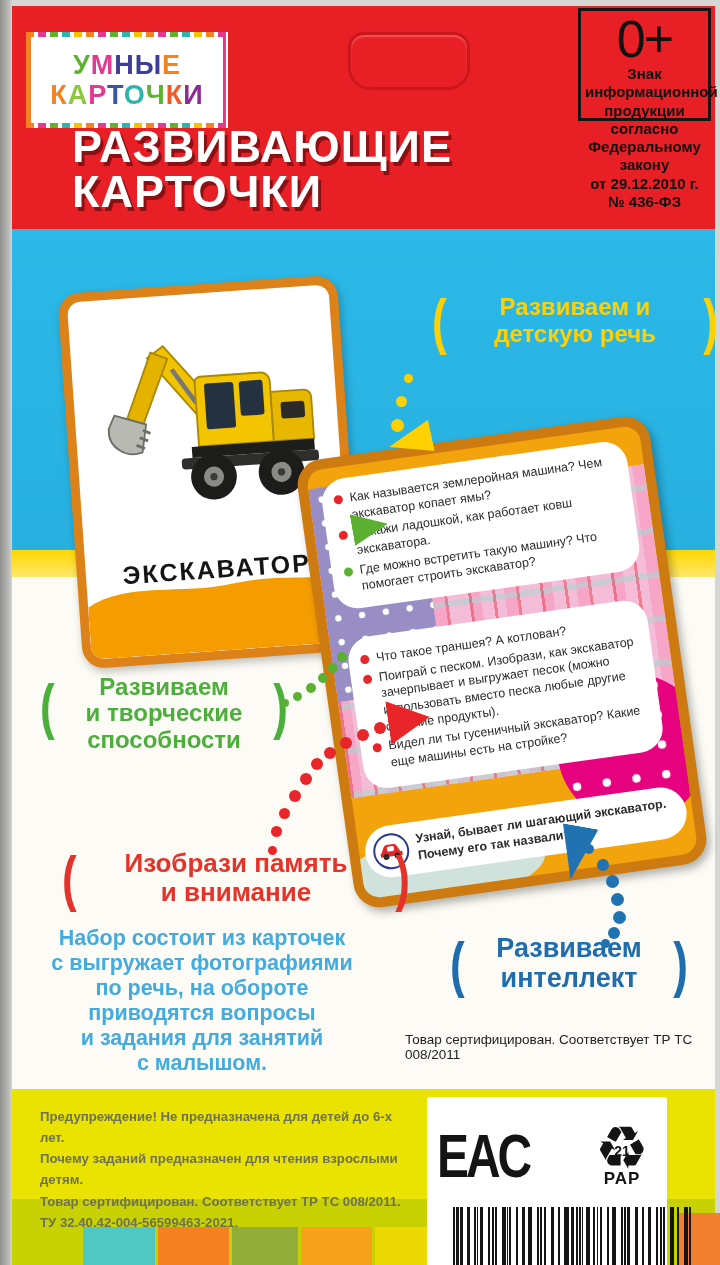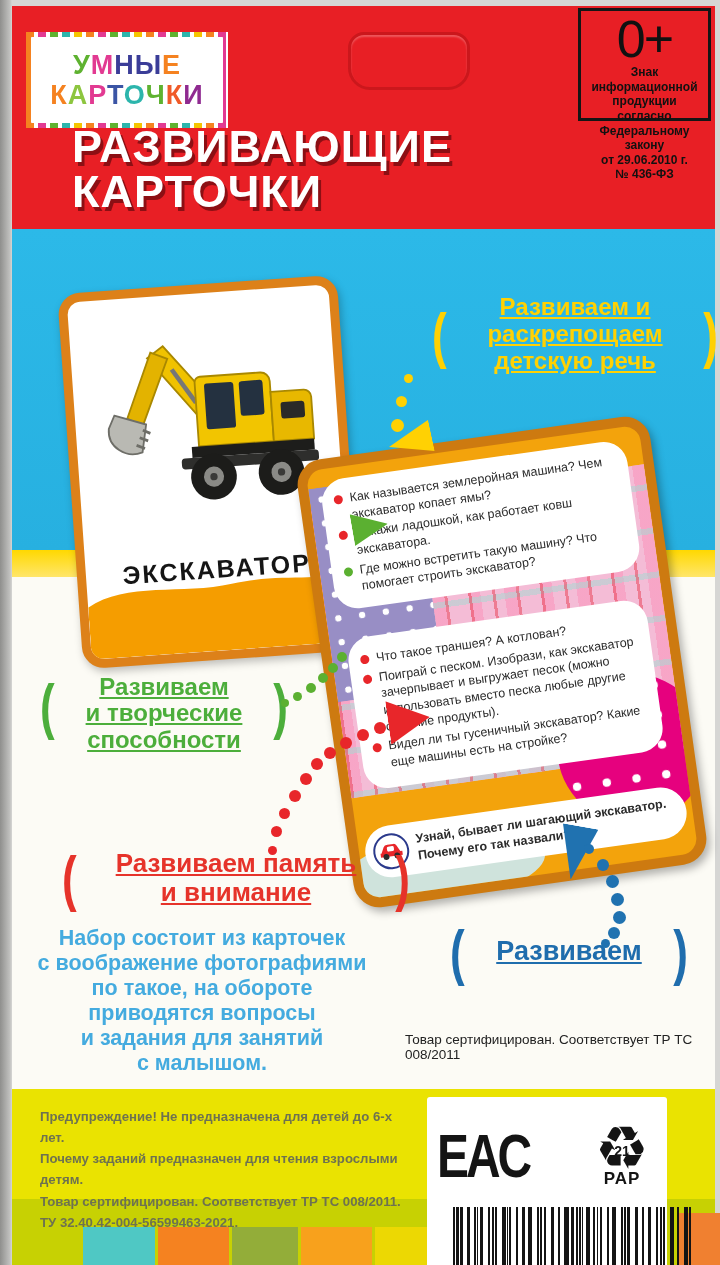--- a/index.html
+++ b/index.html
@@ -35,39 +35,39 @@
   .logo-l2 span:nth-child(7){color:#f05a28}.logo-l2 span:nth-child(8){color:#8f2a90}
 
   .hang-tab { position:absolute; left:336px; top:26px; width:122px; height:58px;
       border:3px solid rgba(150,10,12,.35); border-radius:16px 16px 22px 22px;
       box-shadow:0 2px 2px rgba(255,255,255,.25) inset; }
 
   
   .age-box { position:absolute; left:566px; top:2px; width:133px; height:113px;
       border:3px solid #151515; padding:2px 4px; text-align:center; color:#111; }
   .age-rating { font-size:52px; line-height:1.0; font-weight:500; letter-spacing:-2px; }
-  .age-lines  { font-size:12px; font-weight:bold; line-height:1.22; }
+  .age-lines  { font-size:15px; font-weight:bold; line-height:1.22; }
 
   
   .main-title { position:absolute; left:60px; right:30px; top:118px; text-align:left;
       color:#fff; font-weight:bold; font-size:45px; line-height:1.0; letter-spacing:1px;
       text-shadow:3px 4px 0 rgba(90,8,10,.65); }
 
   
   .exc-card { position:absolute; left:58px; top:278px; width:280px; height:376px;
       background:#fff; border:9px solid #dd8119; border-radius:22px; overflow:hidden;
       transform:rotate(-4deg); box-shadow:2px 4px 8px rgba(0,0,0,.25); }
   .exc-img { position:absolute; left:12px; top:14px; width:238px; height:230px; }
   .exc-label { position:absolute; left:0; right:0; top:262px; text-align:center;
       font-weight:bold; font-size:25px; letter-spacing:2px; color:#151515; }
   .exc-wave { position:absolute; left:0; bottom:0; width:100%; height:92px; }
 
   
   .benefit { position:absolute; display:flex; align-items:center; text-align:center; font-weight:bold; }
-  .benefit .lines { flex:1;text-decoration:underline; }
+  .benefit .lines { flex:1; }
   .paren { font-weight:bold; font-size:44px; line-height:.8; transform:scaleY(1.4); display:inline-block; }
   .b-speech { left:420px; top:288px; width:286px; color:#ffd103; font-size:24px; line-height:1.12; }
   .b-imag { left:28px; top:668px; width:248px; color:#4cae3b; font-size:24px; line-height:1.1; }
   .b-imag .paren { align-self:flex-start; margin-top:14px; }
   .b-mem { left:50px; top:843px; width:348px; color:#e6332a; font-size:26px; line-height:1.1; }
   .b-int { left:438px; top:928px; width:238px; color:#1f6dad; font-size:27px; line-height:1.1; }
 
   
   .q-card { position:absolute; left:312px; top:430px; width:356px; height:452px;
       background:#f3a30c; border:10px solid #cd7a10; border-radius:26px; overflow:hidden;
@@ -169,21 +169,21 @@
     <div class="logo-line logo-l1"><span>У</span><span>М</span><span>Н</span><span>Ы</span><span>Е</span></div>
     <div class="logo-line logo-l2"><span>К</span><span>А</span><span>Р</span><span>Т</span><span>О</span><span>Ч</span><span>К</span><span>И</span></div>
   </div>
   <div class="hang-tab"></div>
   <div class="age-box">
     <div class="age-rating">0+</div>
     <div class="age-lines">
       <div>Знак информационной</div>
       <div>продукции согласно</div>
       <div>Федеральному закону</div>
-      <div>от 29.06.2010 г.</div>
+      <div>от 29.12.2010 г.</div>
       <div>№ 436-ФЗ</div>
     </div>
   </div>
   <div class="main-title">
     <div>РАЗВИВАЮЩИЕ</div>
     <div>КАРТОЧКИ</div>
   </div>
 
   <div class="exc-card">
     <svg class="exc-img" viewBox="0 0 260 200">
@@ -215,21 +215,20 @@
     <div class="exc-label">ЭКСКАВАТОР</div>
     <svg class="exc-wave" viewBox="0 0 262 92" preserveAspectRatio="none">
       <path d="M0,40 C40,16 95,34 145,26 C195,18 235,32 262,20 L262,92 L0,92 Z" fill="#f59d00"></path>
     </svg>
   </div>
 
   <div class="benefit b-speech">
     <span class="paren">(</span>
     <div class="lines">
       <div>Развиваем и</div>
-      <div>раскрепощаем</div>
       <div>детскую речь</div>
     </div>
     <span class="paren">)</span>
   </div>
 
   <div class="q-card">
     <div class="pat pat-plaid"></div>
     <div class="pat pat-lav"></div>
     <div class="pat pat-mag"></div>
     <div class="pat pat-teal"></div>
@@ -288,38 +287,39 @@
       <div>Развиваем</div>
       <div>и творческие</div>
       <div>способности</div>
     </div>
     <span class="paren">)</span>
   </div>
 
   <div class="benefit b-mem">
     <span class="paren">(</span>
     <div class="lines">
-      <div>Развиваем память</div>
+      <div>Изобрази память</div>
       <div>и внимание</div>
     </div>
     <span class="paren">)</span>
   </div>
 
   <div class="benefit b-int">
     <span class="paren">(</span>
     <div class="lines">
       <div>Развиваем</div>
+      <div>интеллект</div>
     </div>
     <span class="paren">)</span>
   </div>
 
   <div class="description">
     <div>Набор состоит из карточек</div>
-    <div>с воображение фотографиями</div>
-    <div>по такое, на обороте</div>
+    <div>с выгружает фотографиями</div>
+    <div>по речь, на обороте</div>
     <div>приводятся вопросы</div>
     <div>и задания для  занятий</div>
     <div>с малышом.</div>
   </div>
 
   <div class="cert-line">Товар сертифицирован. Соответствует ТР ТС 008/2011</div>
 
   <div class="warning">
     <div>Предупреждение! Не предназначена для детей до 6-х лет.</div>
     <div>Почему заданий предназначен для чтения взрослыми детям.</div>

